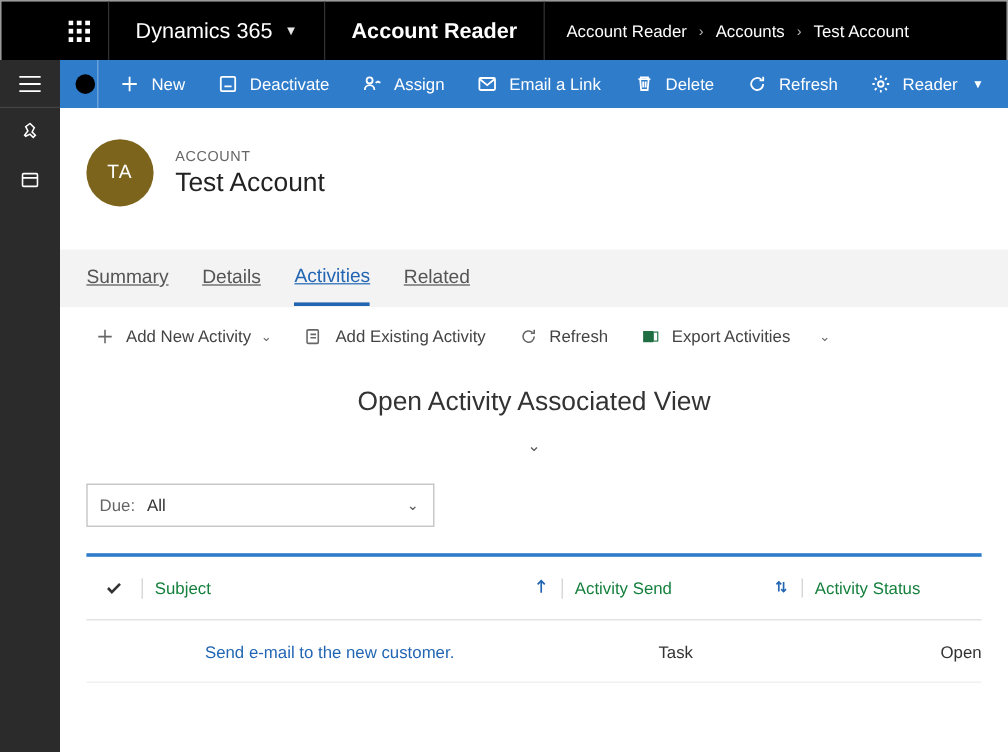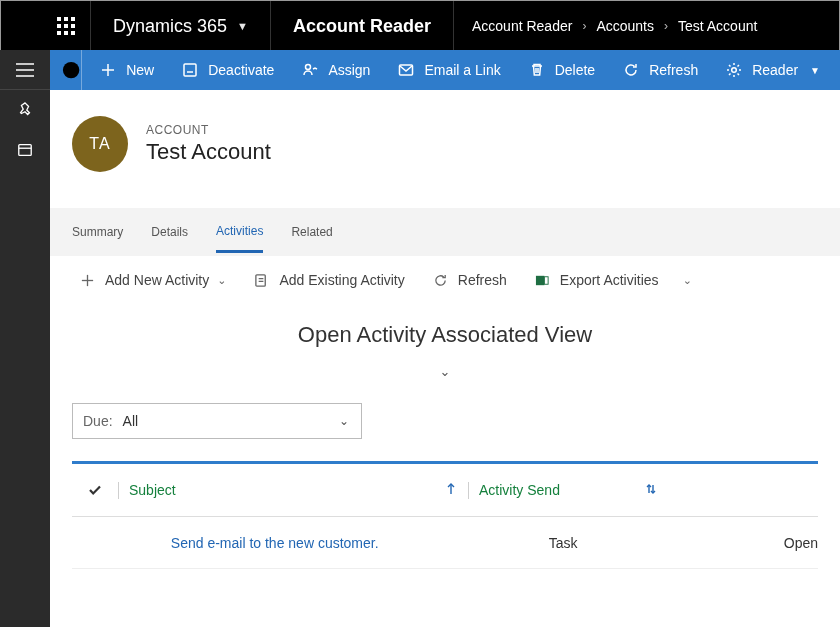--- a/index.html
+++ b/index.html
@@ -47,21 +47,21 @@
   .recordhead { padding:26px 22px 36px 22px; display:flex; gap:18px; align-items:center;}
   .avatar { width:56px; height:56px; border-radius:50%; background:#8a7021; color:#fff; display:flex; align-items:center; justify-content:center; font-size:16px; font-weight:400; letter-spacing:1px;}
   .avatar { background:#7d6614;}
   .avatar { background:#7c6a1e;}
   .avatar { background:#7d641d;}
   .rh-text .etype { font-size:12px; color:#666; letter-spacing:.5px; font-weight:400; margin-bottom:2px;}
   .rh-text .ename { font-size:22px; font-weight:400; color:#222;}
   
   .tabs { display:flex; gap:28px; padding:0 22px; border-top:0; background:#f3f3f3; background:#f4f4f4; height:48px; align-items:center;}
   .tabs { background:#f3f3f3;}
-  .tab { font-size:12px; color:#555; padding:12px 0; cursor:pointer;}
+  .tab { font-size:16px; color:#555; padding:12px 0; cursor:pointer;text-decoration:underline;}
   .tab.active { color:#2462a3; color:#2266b3; border-bottom:3px solid #2266b3; font-weight:400;}
   
   .subcmd { display:flex; align-items:center; gap:4px; padding:10px 22px 10px 18px; border-bottom:0;}
   .subcmd .sc { display:flex; align-items:center; gap:10px; padding:6px 12px; font-size:14px; color:#444; cursor:pointer;}
   .subcmd .sc svg { width:15px; height:15px; stroke:#666; fill:none; stroke-width:1.4;}
   .subcmd .chev-sm { font-size:11px; color:#666; margin-left:-2px;}
   .subcmd .more { padding:6px 10px;}
   
   .viewname { padding:18px 22px 24px 22px; font-size:22px; font-weight:300; color:#333; display:flex; align-items:center; gap:16px;flex-direction:column;}
   .viewname .chev { font-size:13px; color:#555;}
@@ -306,20 +306,23 @@
       </div>
       <div class="gcell gc2">
         <span>Activity Send</span>
         <span class="sorter"><svg viewBox="0 0 14 14">
               <path d="M5 3v8"></path>
               <path d="M3 5l2-2 2 2"></path>
               <path d="M9 11V3"></path>
               <path d="M7 9l2 2 2-2"></path>
             </svg></span>
       </div>
+      <div class="gcell gc3">
+        <span>Activity Status</span>
+      </div>
     </div>
     <div class="grow">
       <div class="gcell gc0"></div>
       <div class="gcell gc1">Send e-mail to the new customer.</div>
       <div class="gcell gc2">Task</div>
       <div class="gcell gc3">Open</div>
     </div>
   </div>
 </div>
 

